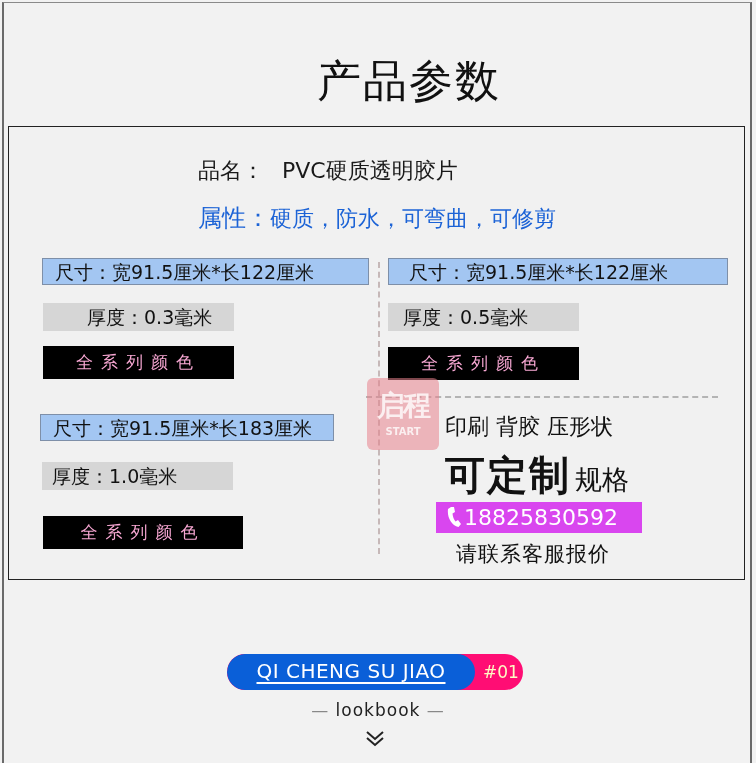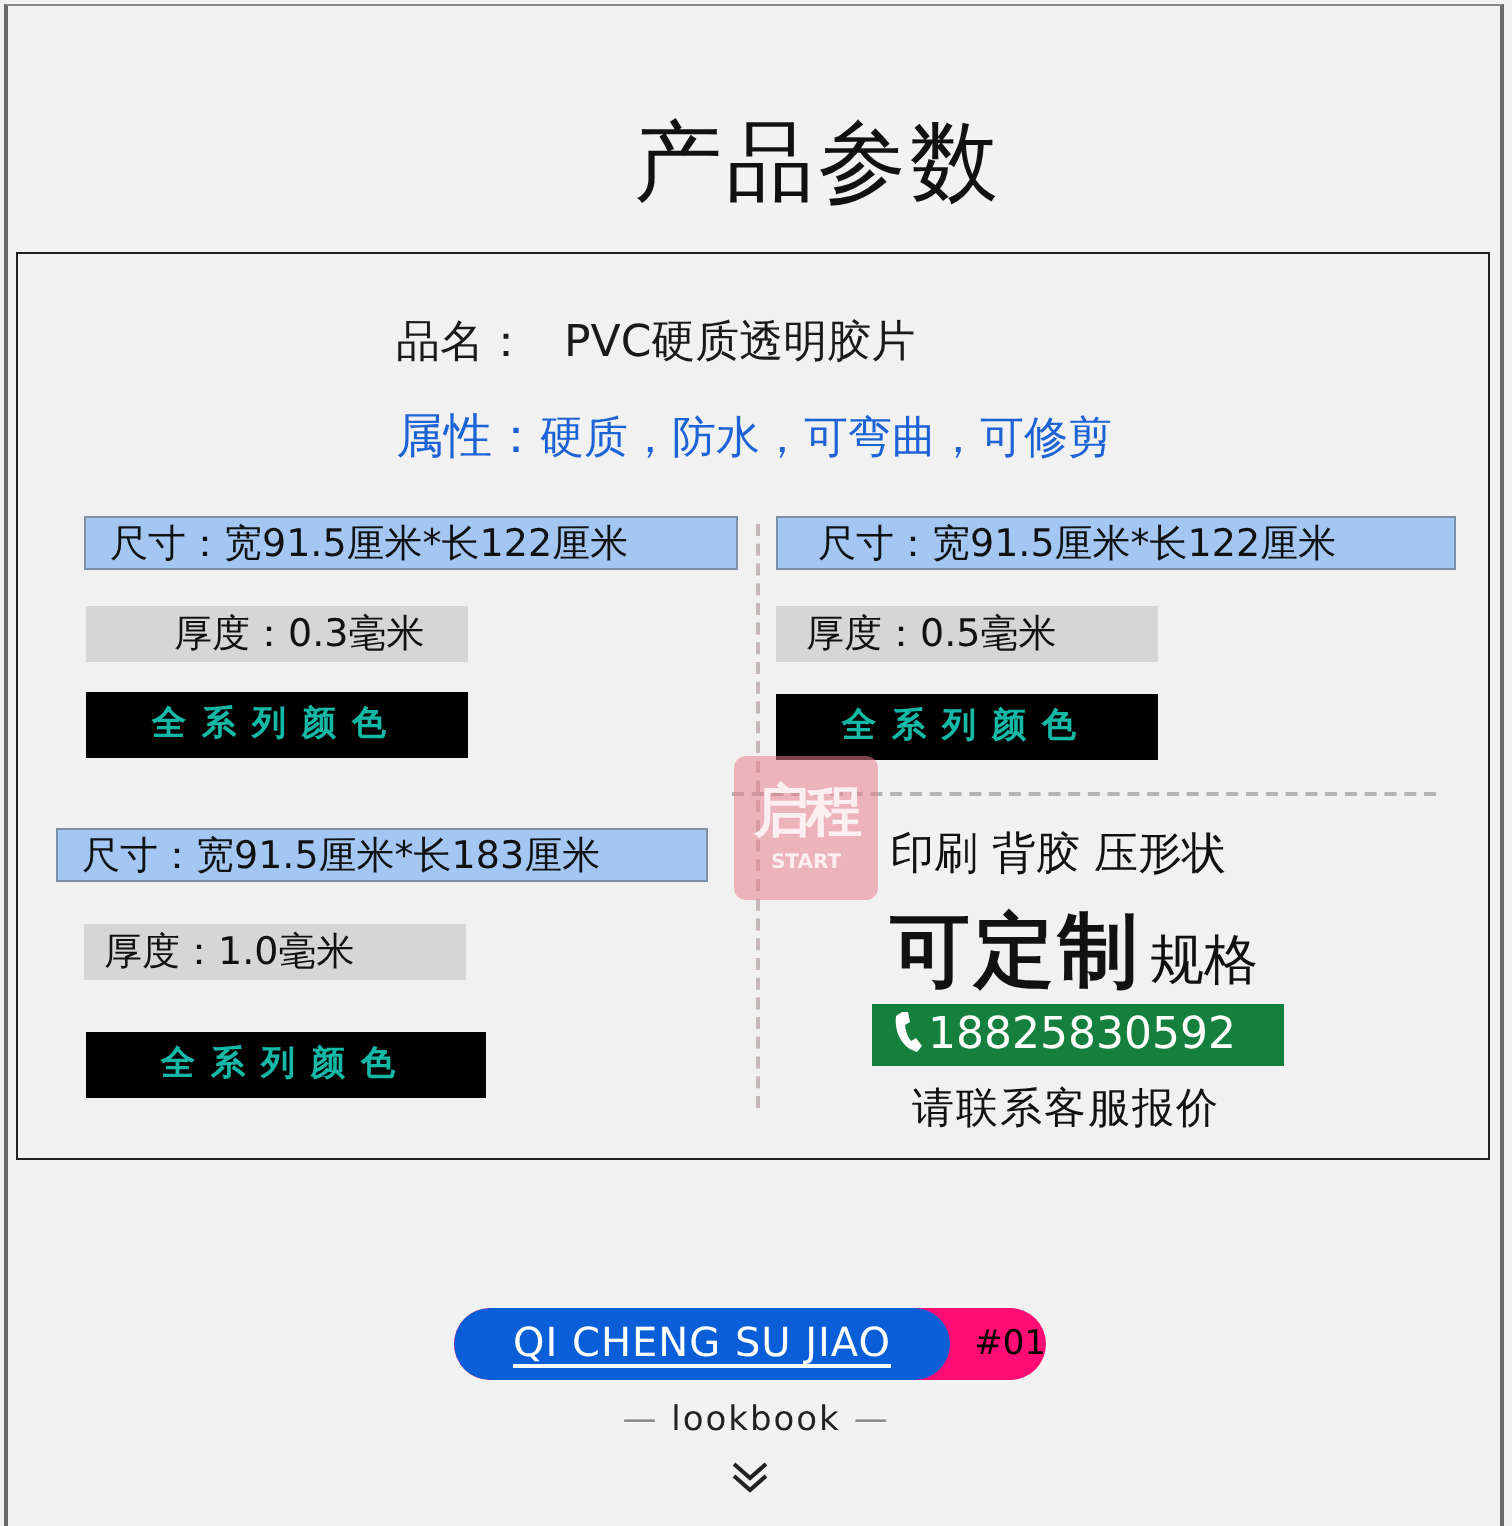--- a/index.html
+++ b/index.html
@@ -28,59 +28,59 @@
   .attr-line .lbl { font-size:24px; }
   .size-box {
     background:#a3c6f2; border:1px solid #7e8fa8; color:#111; font-size:19px;
     height:27px; line-height:27px; box-sizing:border-box; padding-left:12px;
   }
   .thick-box {
     background:#d6d6d6; color:#111; font-size:19px; height:28px; line-height:28px;
     box-sizing:border-box; padding-left:10px;
   }
   .color-btn {
-    background:#000; color:#14b8a6; font-size:17px; height:33px; line-height:33px;
-    text-align:center; letter-spacing:8px; box-sizing:border-box;font-weight:bold;
+    background:#000; color:#f9a8d4; font-size:17px; height:33px; line-height:33px;
+    text-align:center; letter-spacing:8px; box-sizing:border-box;
   }
   .vdash {
     position:absolute; left:378px; top:262px; width:0; height:292px;
     border-left:2px dashed #c6b8b8;
   }
   .hdash {
     position:absolute; left:366px; top:396px; width:352px; height:0;
     border-top:2px dashed #b4b4b4;
   }
   .stamp {
     position:absolute; left:367px; top:378px; width:72px; height:72px;
     background:rgba(232,130,140,0.55); border-radius:6px;
     color:#fbeff0; text-align:center;
   }
   .stamp .big { font-size:28px; line-height:40px; margin-top:8px; font-weight:bold; letter-spacing:-2px; }
   .stamp .small { font-size:10px; font-weight:bold; line-height:12px; }
   .custom-line1 { left:445px; top:412px; font-size:22px; color:#111; }
   .custom-big { left:445px; top:448px; font-size:40px; font-weight:bold; color:#111; letter-spacing:2px; }
   .custom-big .suffix { font-size:27px; font-weight:normal; letter-spacing:0; margin-left:4px; }
   .phone-box {
-    left:436px; top:502px; width:206px; height:31px; background:#15803d; color:#fff;
+    left:436px; top:502px; width:206px; height:31px; background:#d946ef; color:#fff;
     font-size:22px; line-height:31px; box-sizing:border-box; padding-left:10px;
   }
   .phone-box svg { vertical-align:-3px; margin-right:2px; }
   .contact { left:456px; top:540px; font-size:21px; color:#111; letter-spacing:1px; }
   .brand-pill {
     position:absolute; left:227px; top:654px; width:296px; height:36px;
     border-radius:18px; background:#ff0d74; overflow:hidden;
   }
   .brand-main {
     position:absolute; left:0; top:0; width:248px; height:36px; border-radius:18px;
     background:#0a5fd8; color:#fff; font-size:20px; line-height:34px; text-align:center;
     text-decoration:underline; text-underline-offset:4px; letter-spacing:0.5px;
   }
   .brand-tag {
-    position:absolute; left:252px; top:0; width:44px; height:36px; color:#000000;
-    font-size:17px; line-height:36px; text-align:right;
+    position:absolute; left:252px; top:0; width:44px; height:36px; color:#fef9c3;
+    font-size:17px; line-height:36px; text-align:center;
   }
   .lookbook { position:absolute; left:0; width:756px; top:700px; text-align:center; font-size:17px; color:#222; letter-spacing:1px; }
   .lookbook .dash { color:#888; }
   .chev { position:absolute; left:364px; top:730px; }
 </style>
 </head>
 <body>
 
 <div class="frame"></div>
 
@@ -96,21 +96,21 @@
 </div>
 
 <div class="abs size-box" style="left:42px;top:258px;width:327px;">尺寸：宽91.5厘米*长122厘米</div>
 <div class="abs thick-box" style="left:43px;top:303px;width:191px;padding-left:44px;">厚度：0.3毫米</div>
 <div class="abs color-btn" style="left:43px;top:346px;width:191px;">全系列颜色</div>
 
 <div class="abs size-box" style="left:388px;top:258px;width:340px;padding-left:20px;">尺寸：宽91.5厘米*长122厘米</div>
 <div class="abs thick-box" style="left:388px;top:303px;width:191px;padding-left:15px;">厚度：0.5毫米</div>
 <div class="abs color-btn" style="left:388px;top:347px;width:191px;">全系列颜色</div>
 
-<div class="abs size-box" style="left:28px;top:414px;width:326px;">尺寸：宽91.5厘米*长183厘米</div>
+<div class="abs size-box" style="left:40px;top:414px;width:294px;">尺寸：宽91.5厘米*长183厘米</div>
 <div class="abs thick-box" style="left:42px;top:462px;width:191px;">厚度：1.0毫米</div>
 <div class="abs color-btn" style="left:43px;top:516px;width:200px;">全系列颜色</div>
 
 <div class="vdash"></div>
 <div class="hdash"></div>
 
 <div class="stamp">
   <div class="big">启程</div>
   <div class="small">START</div>
 </div>

